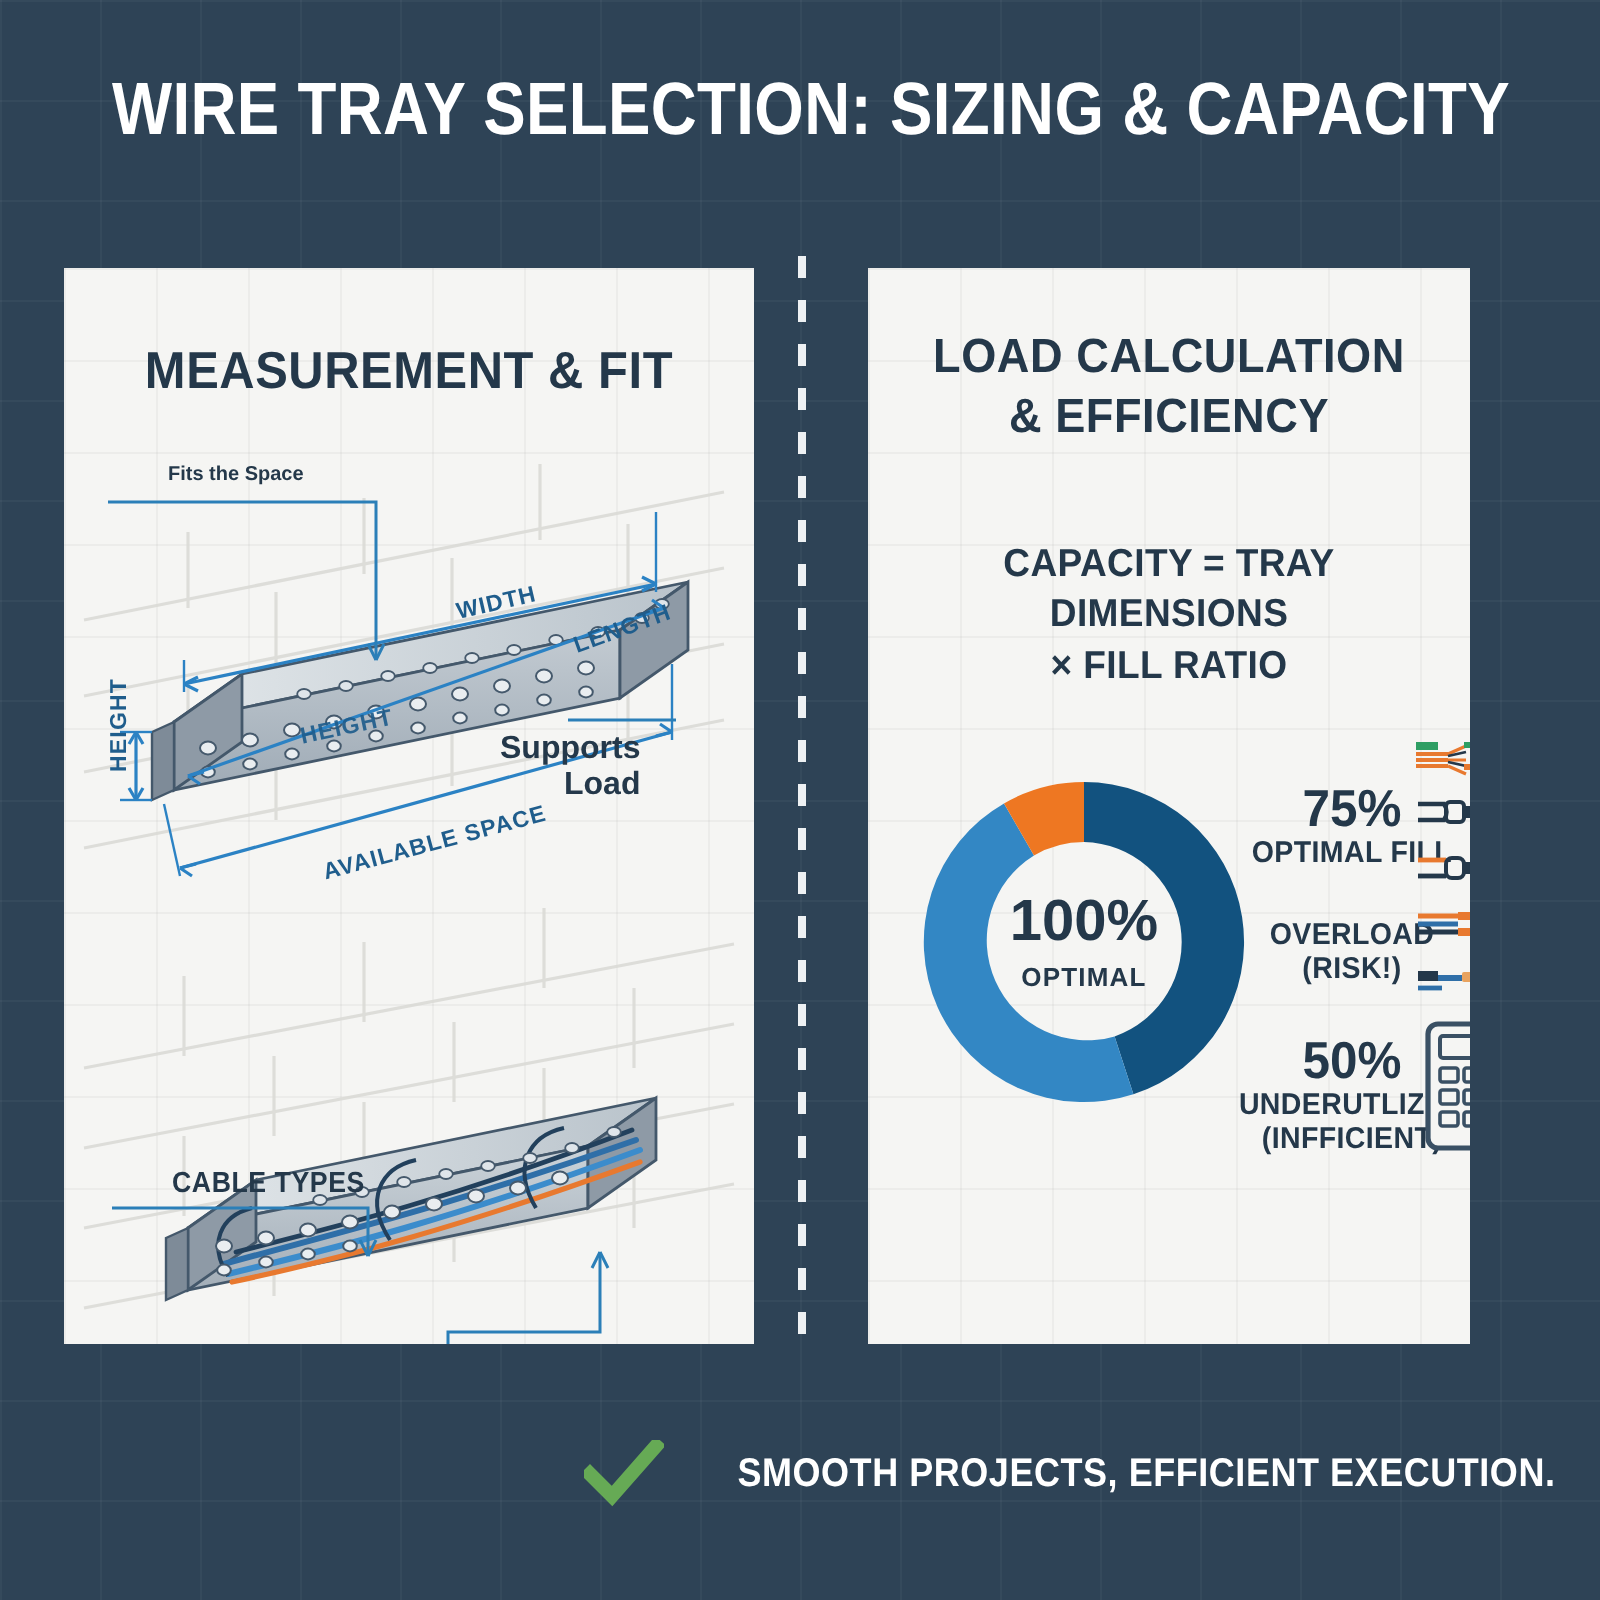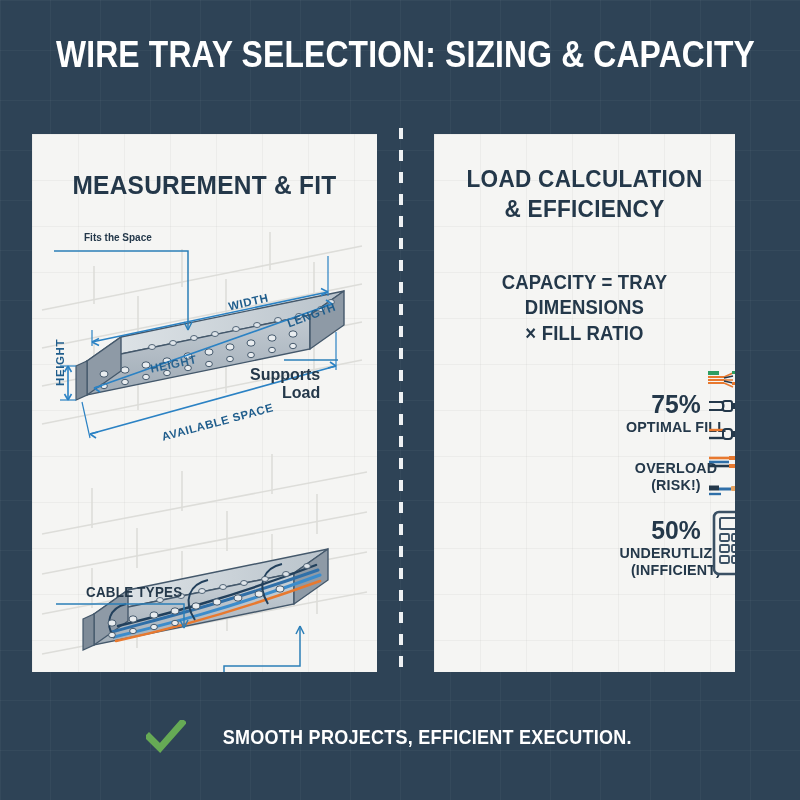--- a/index.html
+++ b/index.html
@@ -155,21 +155,21 @@
   .legend-qty{
     color:#24384a; font-weight:bold; font-size:19px;
     font-family:"Liberation Sans Narrow","Liberation Sans",sans-serif;
   }
 
   #calculator-icon{ position:absolute; left:278px; top:376px; }
 
   
   #banner{
     position:absolute; left:0; top:720px; width:800px;
-    display:flex; align-items:center; justify-content:center; gap:14px;
+    display:flex; align-items:center; justify-content:flex-end; gap:14px;
   }
   #banner-text{
     color:#ffffff; font-weight:bold; font-size:20px; letter-spacing:.3px;
     font-family:"Liberation Sans Narrow","Liberation Sans",sans-serif;
     transform:scaleX(.9);
   }
 </style>
 </head>
 <body>
 
@@ -395,20 +395,36 @@
     <div class="panel-title" id="title-right">
       <span>LOAD CALCULATION</span><br>
       <span>&amp; EFFICIENCY</span>
     </div>
 
     <div class="formula" id="formula-block">
       <span>CAPACITY = TRAY DIMENSIONS</span><br>
       <span>× FILL RATIO</span>
     </div>
 
+    <div id="donut-wrap">
+      <svg viewBox="0 0 184 184" width="184" height="184">
+        <g transform="translate(92,92)">
+
+          <path d="M0,-80 A80,80 0 0,1 24.7,76.1 L15.3,47.2 A50,50 0 0,0 0,-50 Z" fill="#12527f"></path>
+
+          <path d="M24.7,76.1 A80,80 0 0,1 -40,-69.3 L-25,-43.3 A50,50 0 0,0 15.3,47.2 Z" fill="#3387c4"></path>
+
+          <path d="M-40,-69.3 A80,80 0 0,1 0,-80 L0,-50 A50,50 0 0,0 -25,-43.3 Z" fill="#ee7722"></path>
+        </g>
+      </svg>
+      <div class="donut-center">
+        <span class="big">100%</span>
+        <span class="sub">OPTIMAL</span>
+      </div>
+    </div>
 
     <div class="callout" id="callout-optimal">
       <span class="pct">75%</span>
       <span class="lbl">OPTIMAL FILL</span>
     </div>
 
     <div class="callout" id="callout-overload">
       <span class="lbl">OVERLOAD</span>
       <span class="lbl">(RISK!)</span>
     </div>

